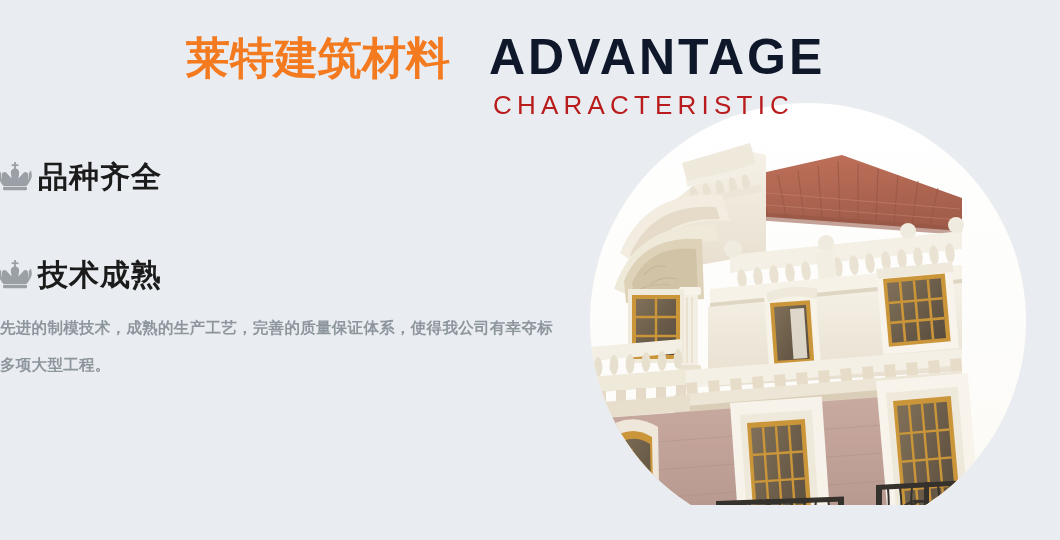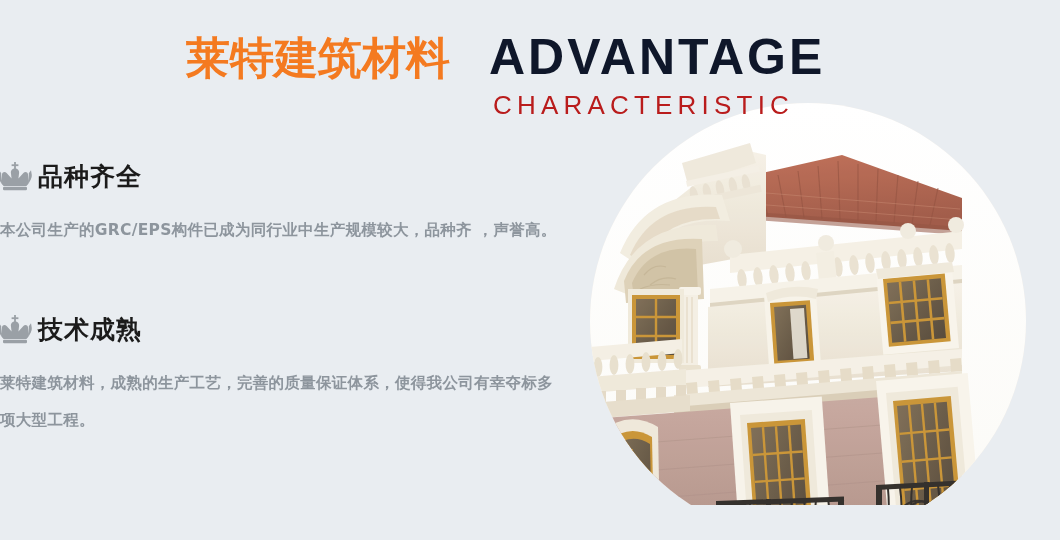--- a/index.html
+++ b/index.html
@@ -93,21 +93,21 @@
   }
   .crown-icon {
     flex: 0 0 auto;
     width: 34px;
     height: 30px;
     margin-left: -2px;
     margin-right: 6px;
     display: block;
   }
   .feature-title {
-    font-size: 25px;
+    font-size: 30px;
     line-height: 30px;
     font-weight: 700;
     color: #1b1b1b;
     letter-spacing: 1px;
     font-family: "DejaVu Sans", "Liberation Sans", sans-serif;
   }
   .feature-body {
     font-size: 15.5px;
     line-height: 37px;
     font-weight: 600;
@@ -180,21 +180,20 @@
                      L 30.0 12.2
                      C 29.6 9.9 27.0 9.2 25.4 11.0
                      L 20.4 16.6
                      L 21.1 11.0
                      C 21.4 8.6 19.6 6.6 17.0 6.6 Z"></path>
             <rect x="5.0" y="24.8" width="24" height="3.4" rx="1.2"></rect>
           </g>
         </svg>
         <span class="feature-title">品种齐全</span>
       </div>
-      <div class="feature-body">本公司生产的GRC/EPS构件已成为同行业中生产规模较大，品种齐 ，声誉高。</div>
     </div>
 
     <div class="feature">
       <div class="feature-head">
         <svg class="crown-icon" viewBox="0 0 34 30">
           <g fill="#9aa0a6">
             <rect x="16.1" y="0" width="1.8" height="7.4"></rect>
             <rect x="13.6" y="2.3" width="6.8" height="1.8"></rect>
             <path d="M3.2 11.2 L1.0 8.2 L0.2 13.0 Q0.0 15.2 1.2 17.4 L3.0 20.8 Z"></path>
             <path d="M30.8 11.2 L33.0 8.2 L33.8 13.0 Q34.0 15.2 32.8 17.4 L31.0 20.8 Z"></path>
@@ -212,21 +211,21 @@
                      L 30.0 12.2
                      C 29.6 9.9 27.0 9.2 25.4 11.0
                      L 20.4 16.6
                      L 21.1 11.0
                      C 21.4 8.6 19.6 6.6 17.0 6.6 Z"></path>
             <rect x="5.0" y="24.8" width="24" height="3.4" rx="1.2"></rect>
           </g>
         </svg>
         <span class="feature-title">技术成熟</span>
       </div>
-      <div class="feature-body">莱特建筑材料，成熟的生产工艺，完善的质量保证体系，使得我公司有幸夺标多项大型工程。</div>
+      <div class="feature-body">先进的制模技术，成熟的生产工艺，完善的质量保证体系，使得我公司有幸夺标多项大型工程。</div>
     </div>
 
   </div>
 
   <div class="photo-circle">
     <div class="photo-inner">
       <svg class="photo-svg" viewBox="0 0 436 436" preserveAspectRatio="xMidYMid slice">
         <defs>
           <linearGradient id="skyG" x1="0" y1="0" x2="0" y2="1">
             <stop offset="0" stop-color="#ffffff"></stop>

